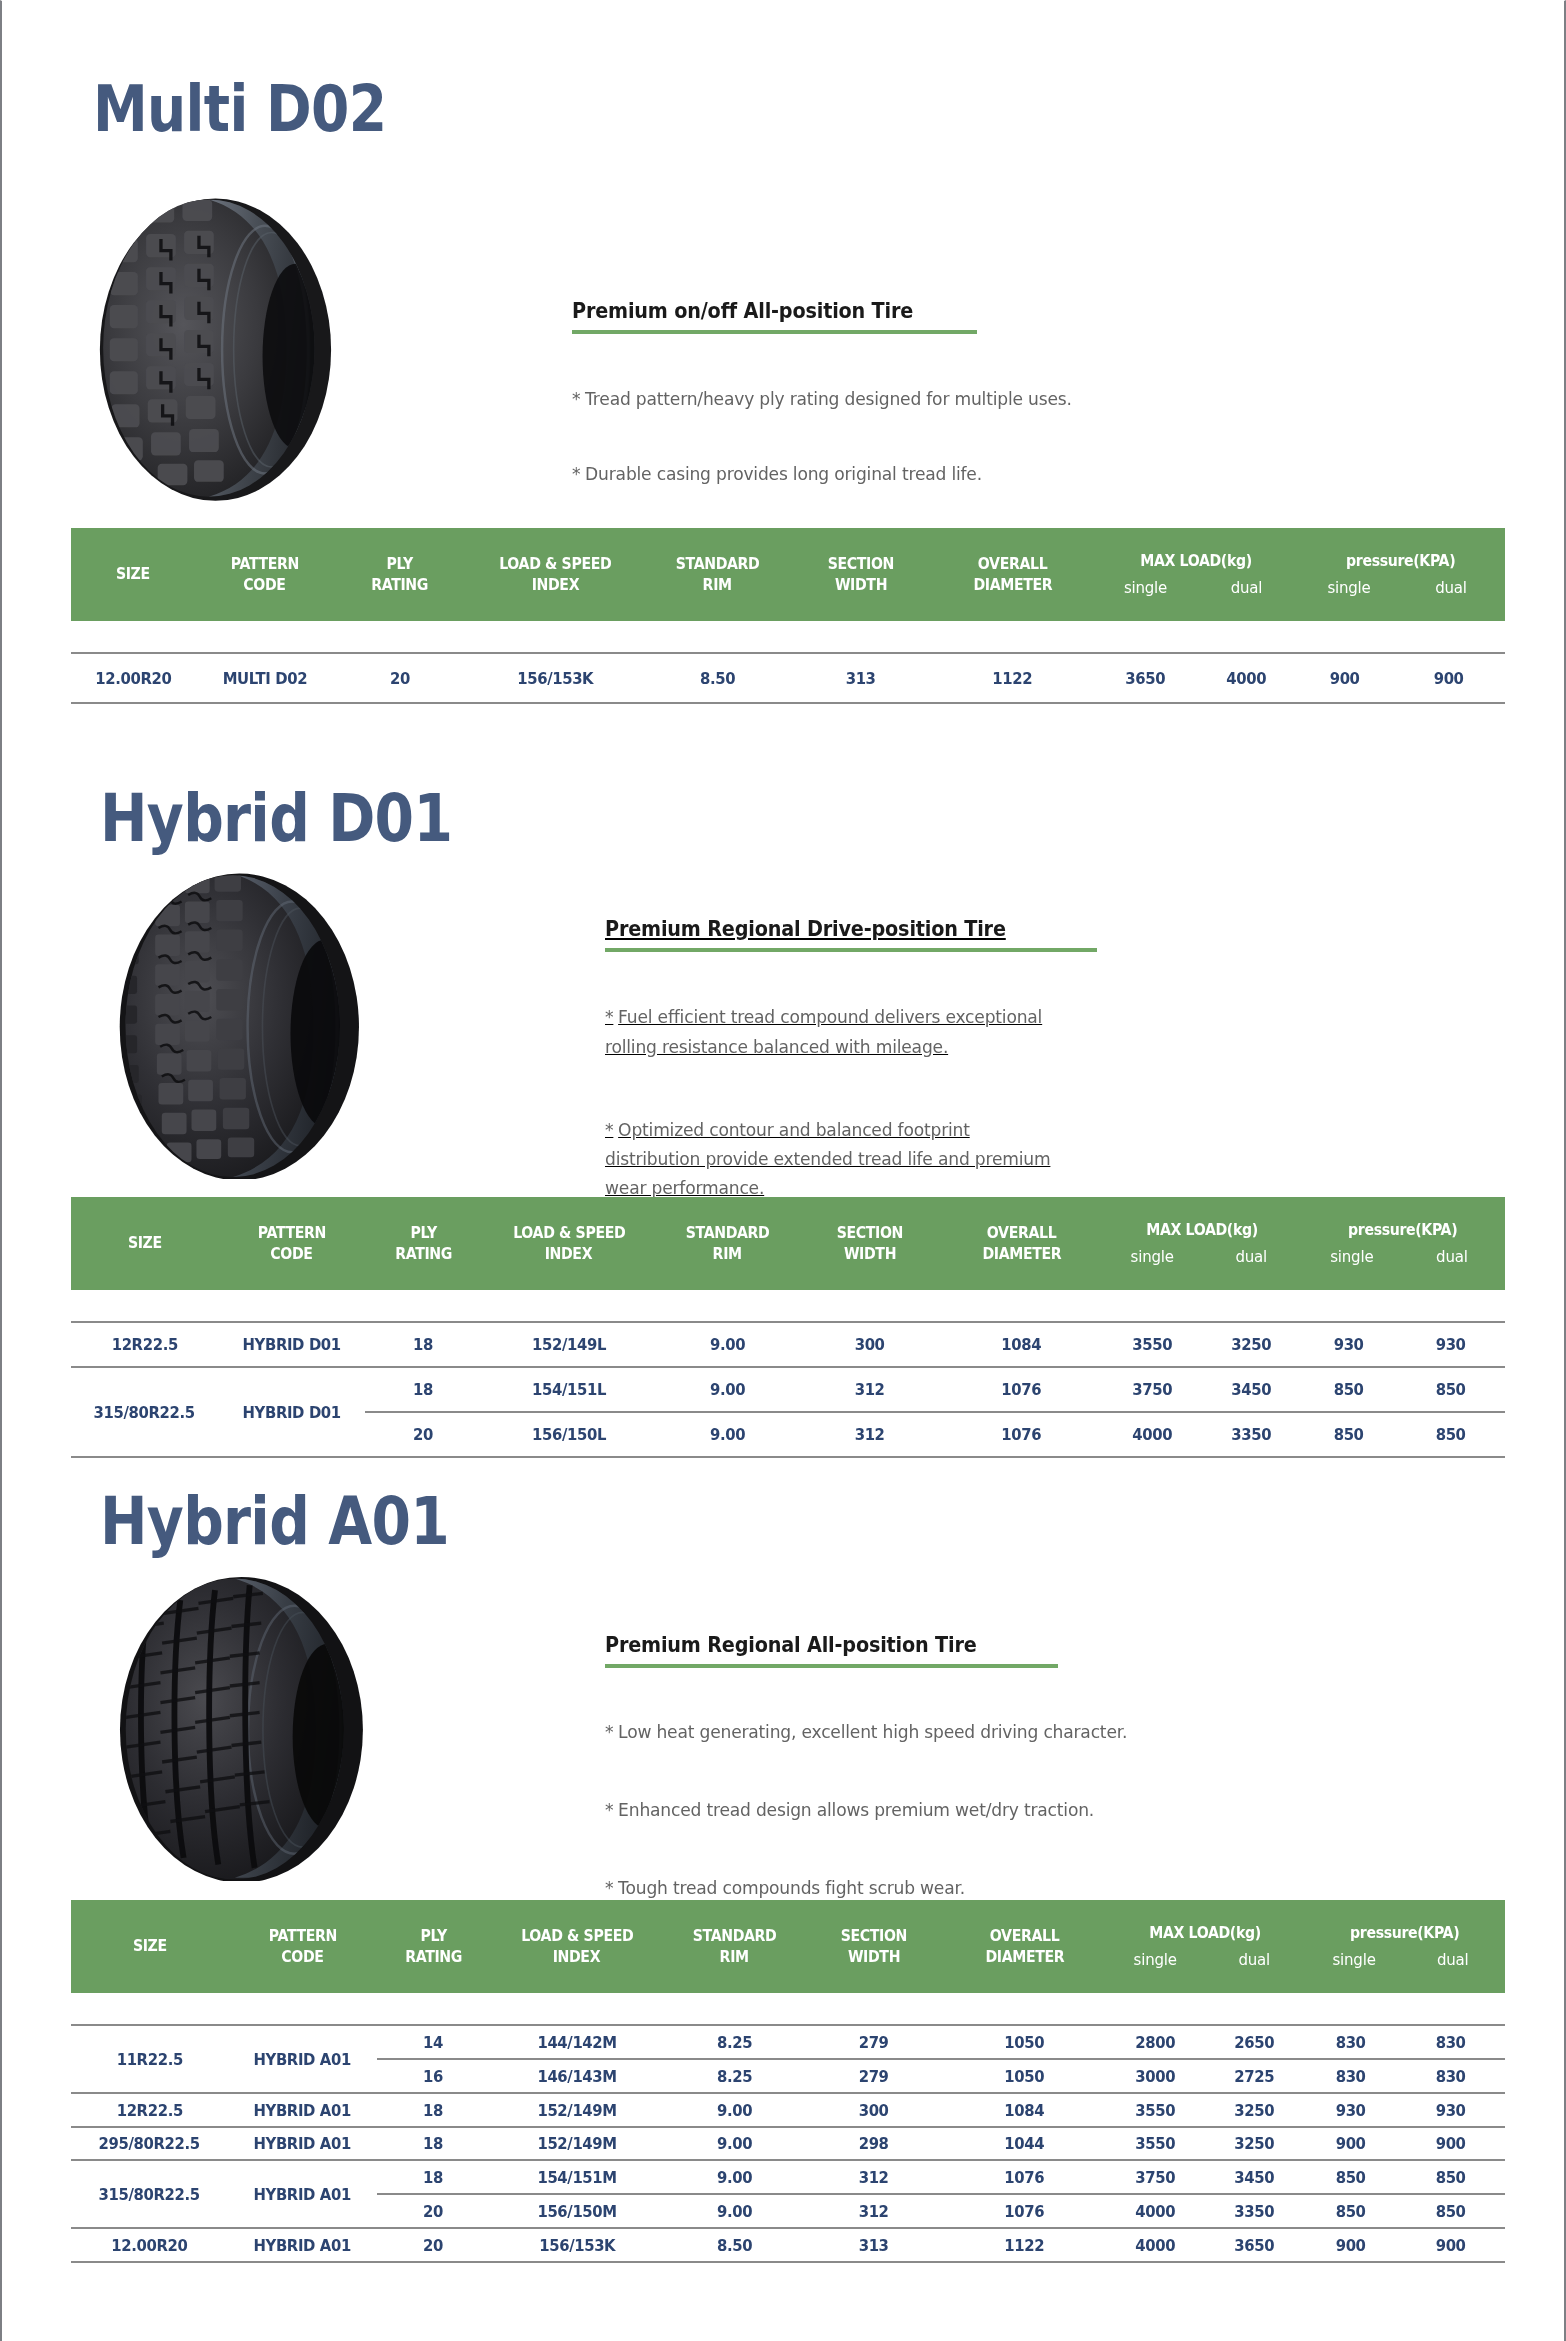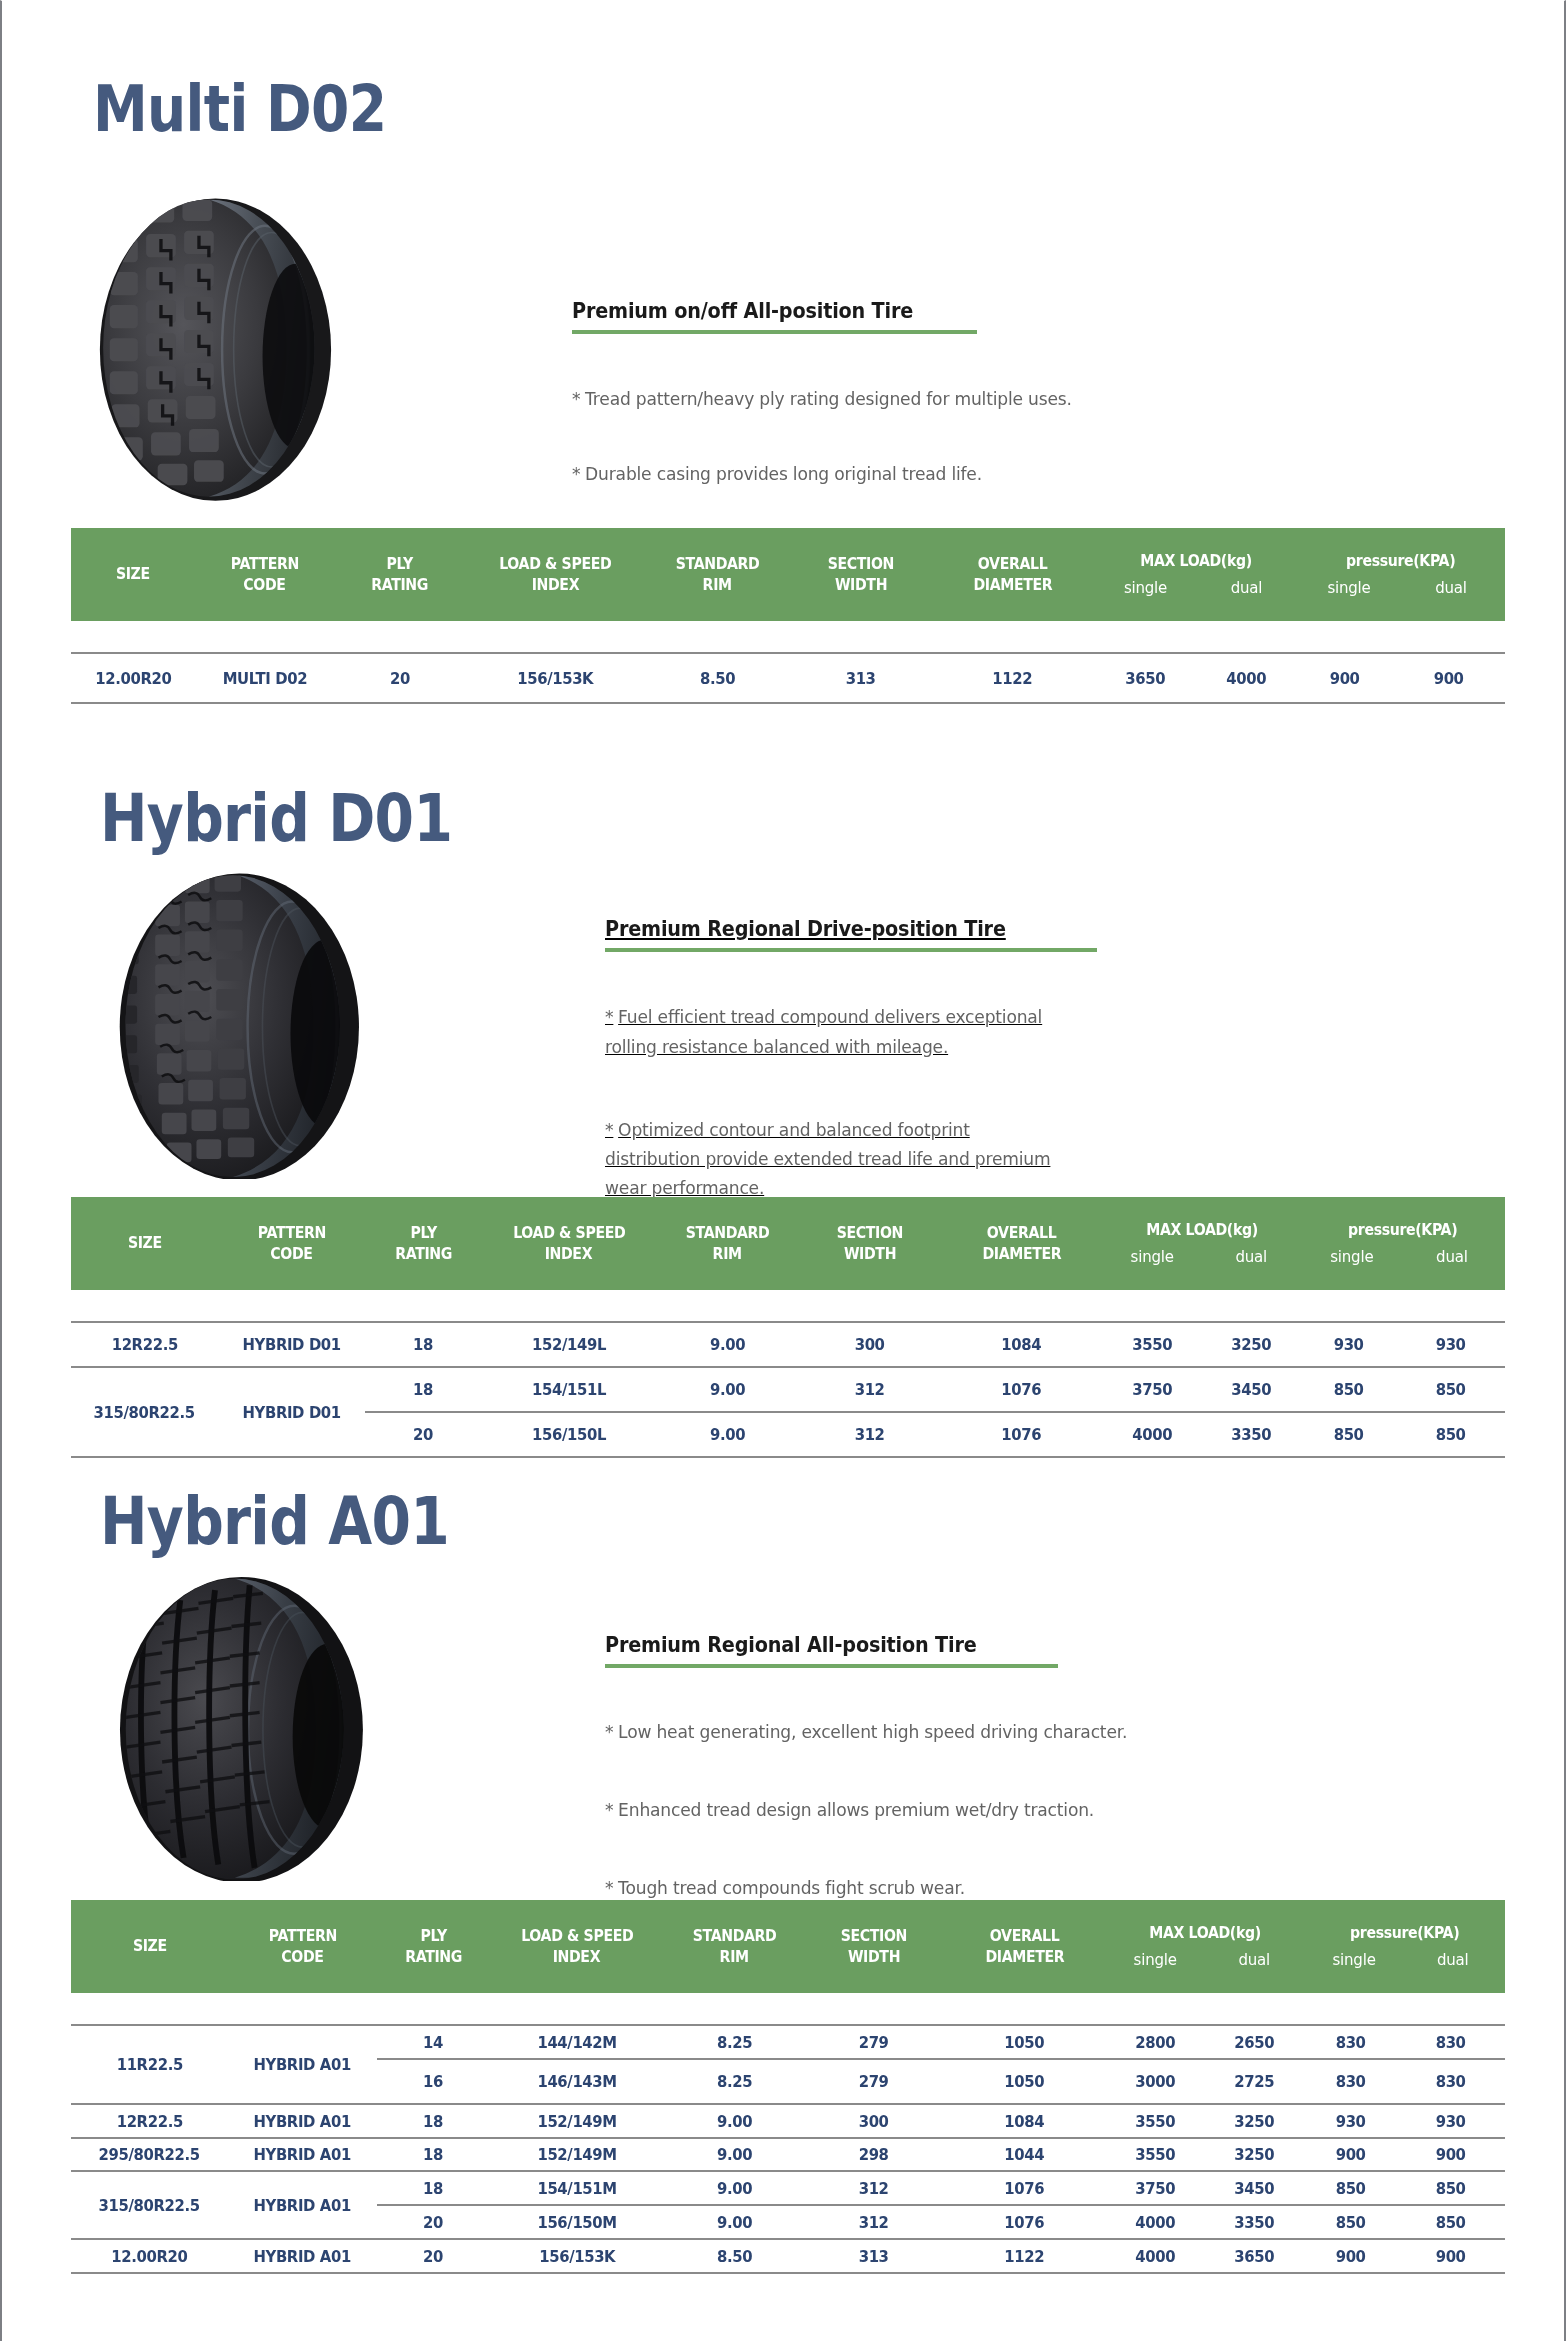--- a/index.html
+++ b/index.html
@@ -637,21 +637,21 @@
           <td class="rule-thin"><span class="cellv">14</span></td>
           <td class="rule-thin"><span class="cellv">144/142M</span></td>
           <td class="rule-thin"><span class="cellv">8.25</span></td>
           <td class="rule-thin"><span class="cellv">279</span></td>
           <td class="rule-thin"><span class="cellv">1050</span></td>
           <td class="rule-thin"><span class="cellv">2800</span></td>
           <td class="rule-thin"><span class="cellv">2650</span></td>
           <td class="rule-thin"><span class="cellv">830</span></td>
           <td class="rule-thin"><span class="cellv">830</span></td>
         </tr>
-        <tr class="rule-bot" style="height:45px">
+        <tr class="rule-bot" style="height:34px">
           <td><span class="cellv">16</span></td>
           <td><span class="cellv">146/143M</span></td>
           <td><span class="cellv">8.25</span></td>
           <td><span class="cellv">279</span></td>
           <td><span class="cellv">1050</span></td>
           <td><span class="cellv">3000</span></td>
           <td><span class="cellv">2725</span></td>
           <td><span class="cellv">830</span></td>
           <td><span class="cellv">830</span></td>
         </tr>

